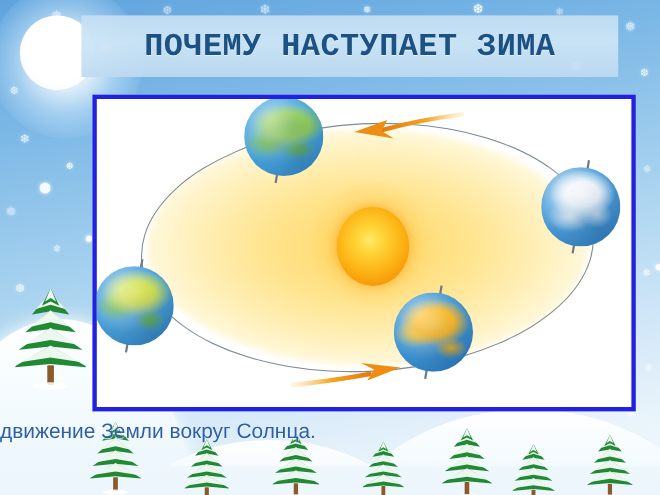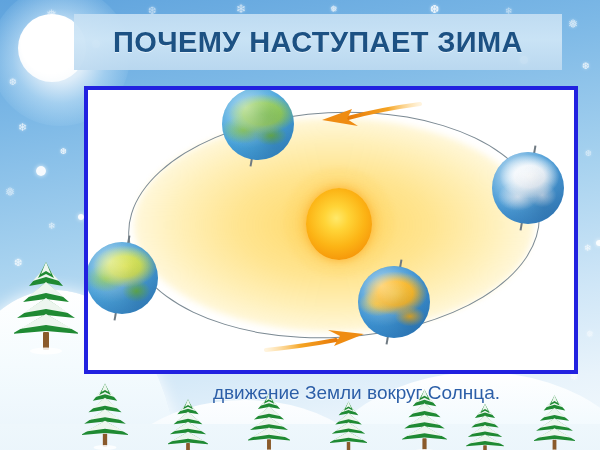--- a/index.html
+++ b/index.html
@@ -102,20 +102,21 @@
     align-items: center;
     justify-content: center;
   }
   #title-text {
     font-size: 29px;
     font-weight: bold;
     letter-spacing: 0.4px;
     color: #1c5183;
     white-space: nowrap;
     text-shadow: 0 1px 0 rgba(255,255,255,0.55);
+    font-family: Liberation Mono, monospace;
   }
 
   
   #diagram-frame {
     position: absolute;
     left: 84px; top: 86px;
     width: 494px; height: 288px;
     border: 4px solid #2121e0;
     background: #ffffff;
     box-sizing: border-box;
@@ -240,21 +241,21 @@
   }
 
   
   .orbit-arrow { position: absolute; }
 
   
   #caption {
     position: absolute;
     left: 0; top: 382px;
     width: 500px;
-    text-align: right;
+    text-align: left;
     font-size: 19px;
     color: #2c5fa8;
     white-space: nowrap;
     text-shadow: 0 1px 1px rgba(255,255,255,0.9);
   }
 </style>
 </head>
 <body>
 
 <div id="slide">

